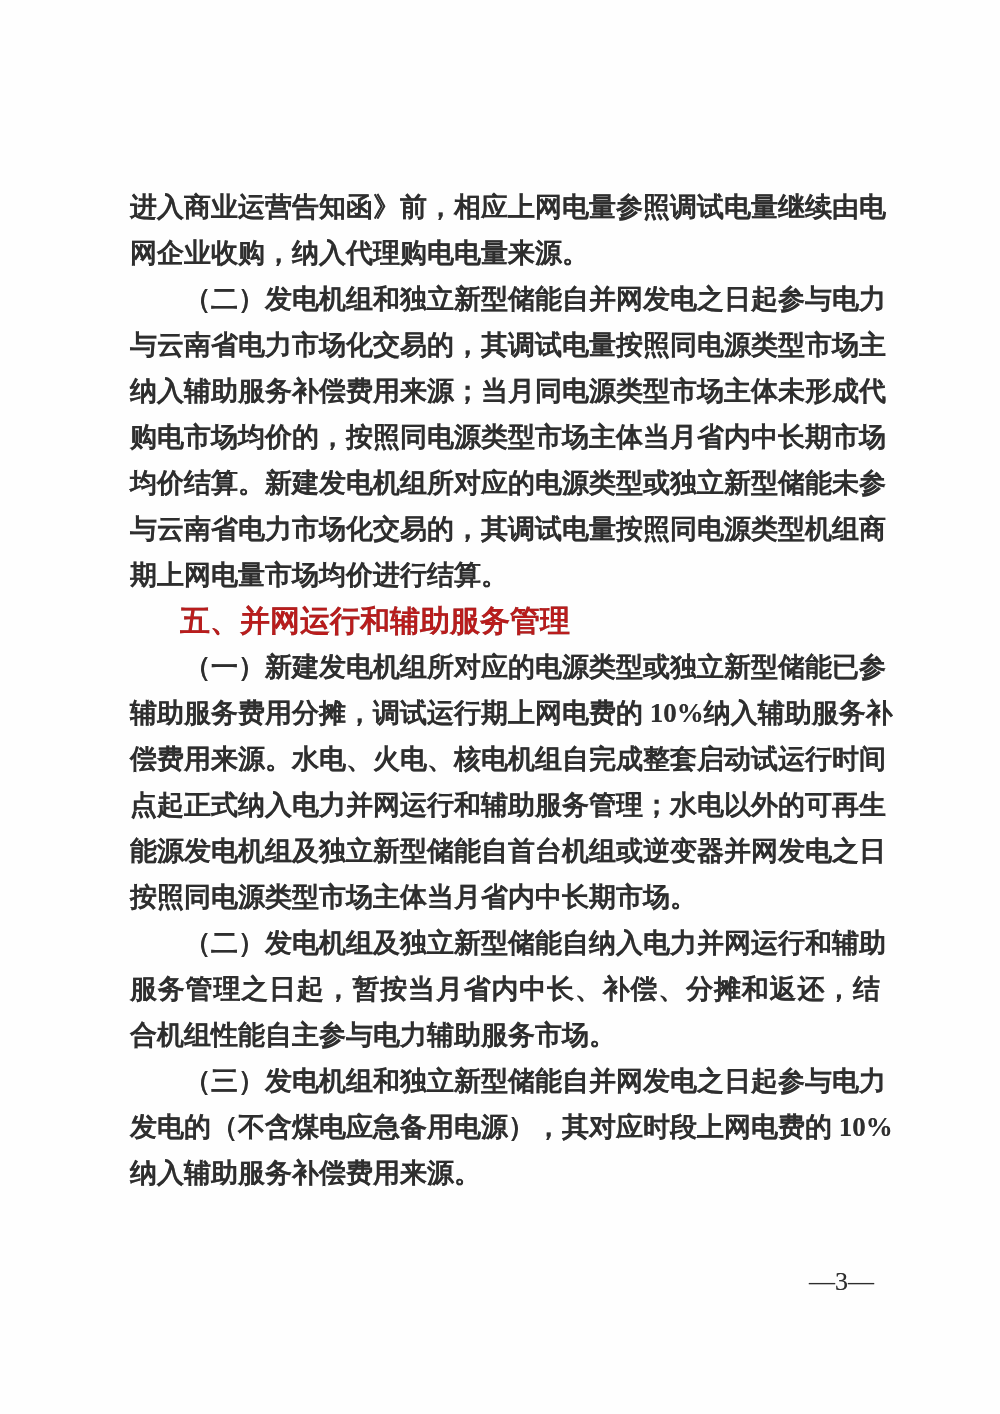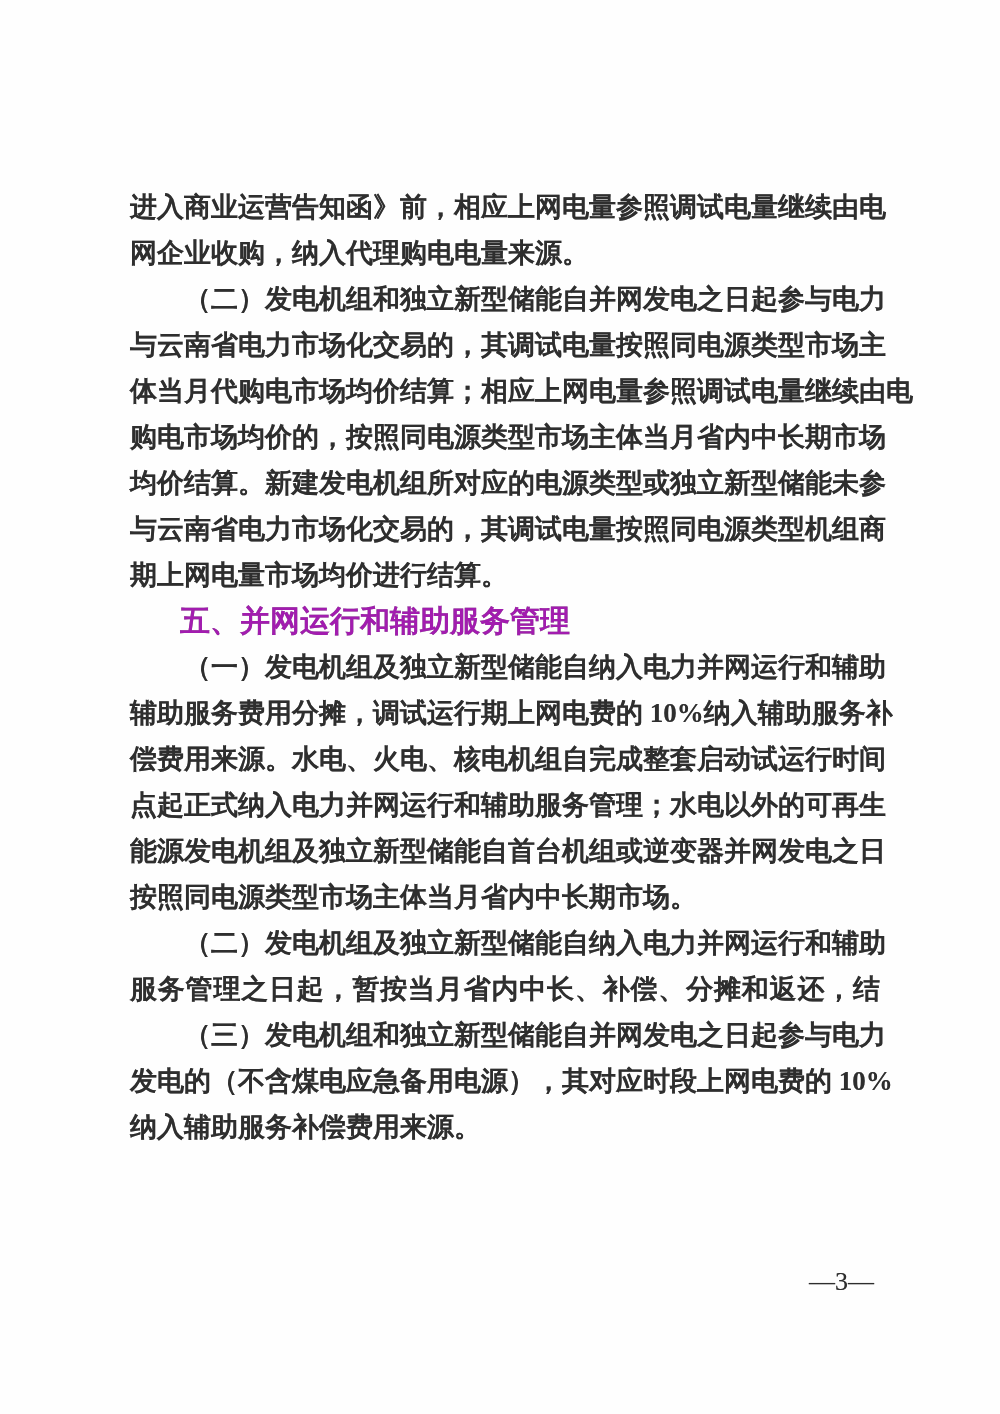--- a/index.html
+++ b/index.html
@@ -36,21 +36,21 @@
   }
   .line.last {
     text-align-last: left;
     white-space: normal;
   }
   .line.indent { text-indent: 54px; }
   .block.heading .line {
     font-family: "Liberation Sans", "DejaVu Sans", sans-serif;
     font-weight: bold;
     font-size: 30px;
-    color: #a21caf;
+    color: #b91c1c;
     text-align-last: left;
   }
   .block.heading .line.indent { text-indent: 50px; }
   .page-number {
     position: absolute;
     top: 1262px;
     right: 126px;
     height: 40px;
     line-height: 40px;
     font-size: 26px;
@@ -63,40 +63,41 @@
 
 <div class="page">
   <div class="doc-body" id="doc-body">
       <div class="block body">
         <div class="line">进入商业运营告知函》前，相应上网电量参照调试电量继续由电</div>
         <div class="line last">网企业收购，纳入代理购电电量来源。</div>
       </div>
       <div class="block body">
         <div class="line indent">（二）发电机组和独立新型储能自并网发电之日起参与电力</div>
         <div class="line">与云南省电力市场化交易的，其调试电量按照同电源类型市场主</div>
-        <div class="line">体当月代购电市场均价结算；相应上网电量参照调试电量继续由电</div>
+        <div class="line">纳入辅助服务补偿费用来源；当月同电源类型市场主体未形成代</div>
         <div class="line">购电市场均价的，按照同电源类型市场主体当月省内中长期市场</div>
         <div class="line">均价结算。新建发电机组所对应的电源类型或独立新型储能未参</div>
         <div class="line">与云南省电力市场化交易的，其调试电量按照同电源类型机组商</div>
         <div class="line last">期上网电量市场均价进行结算。</div>
       </div>
       <div class="block heading">
         <div class="line last indent">五、并网运行和辅助服务管理</div>
       </div>
       <div class="block body">
-        <div class="line indent">（一）发电机组及独立新型储能自纳入电力并网运行和辅助</div>
+        <div class="line indent">（一）新建发电机组所对应的电源类型或独立新型储能已参</div>
         <div class="line">辅助服务费用分摊，调试运行期上网电费的 10%纳入辅助服务补</div>
         <div class="line">偿费用来源。水电、火电、核电机组自完成整套启动试运行时间</div>
         <div class="line">点起正式纳入电力并网运行和辅助服务管理；水电以外的可再生</div>
         <div class="line">能源发电机组及独立新型储能自首台机组或逆变器并网发电之日</div>
         <div class="line last">按照同电源类型市场主体当月省内中长期市场。</div>
       </div>
       <div class="block body">
         <div class="line indent">（二）发电机组及独立新型储能自纳入电力并网运行和辅助</div>
         <div class="line">服务管理之日起，暂按当月省内中长、补偿、分摊和返还，结</div>
+        <div class="line last">合机组性能自主参与电力辅助服务市场。</div>
       </div>
       <div class="block body">
         <div class="line indent">（三）发电机组和独立新型储能自并网发电之日起参与电力</div>
         <div class="line">发电的（不含煤电应急备用电源），其对应时段上网电费的 10%</div>
         <div class="line last">纳入辅助服务补偿费用来源。</div>
       </div>
     </div>
   <div class="page-number">—3—</div>
 </div>
 

